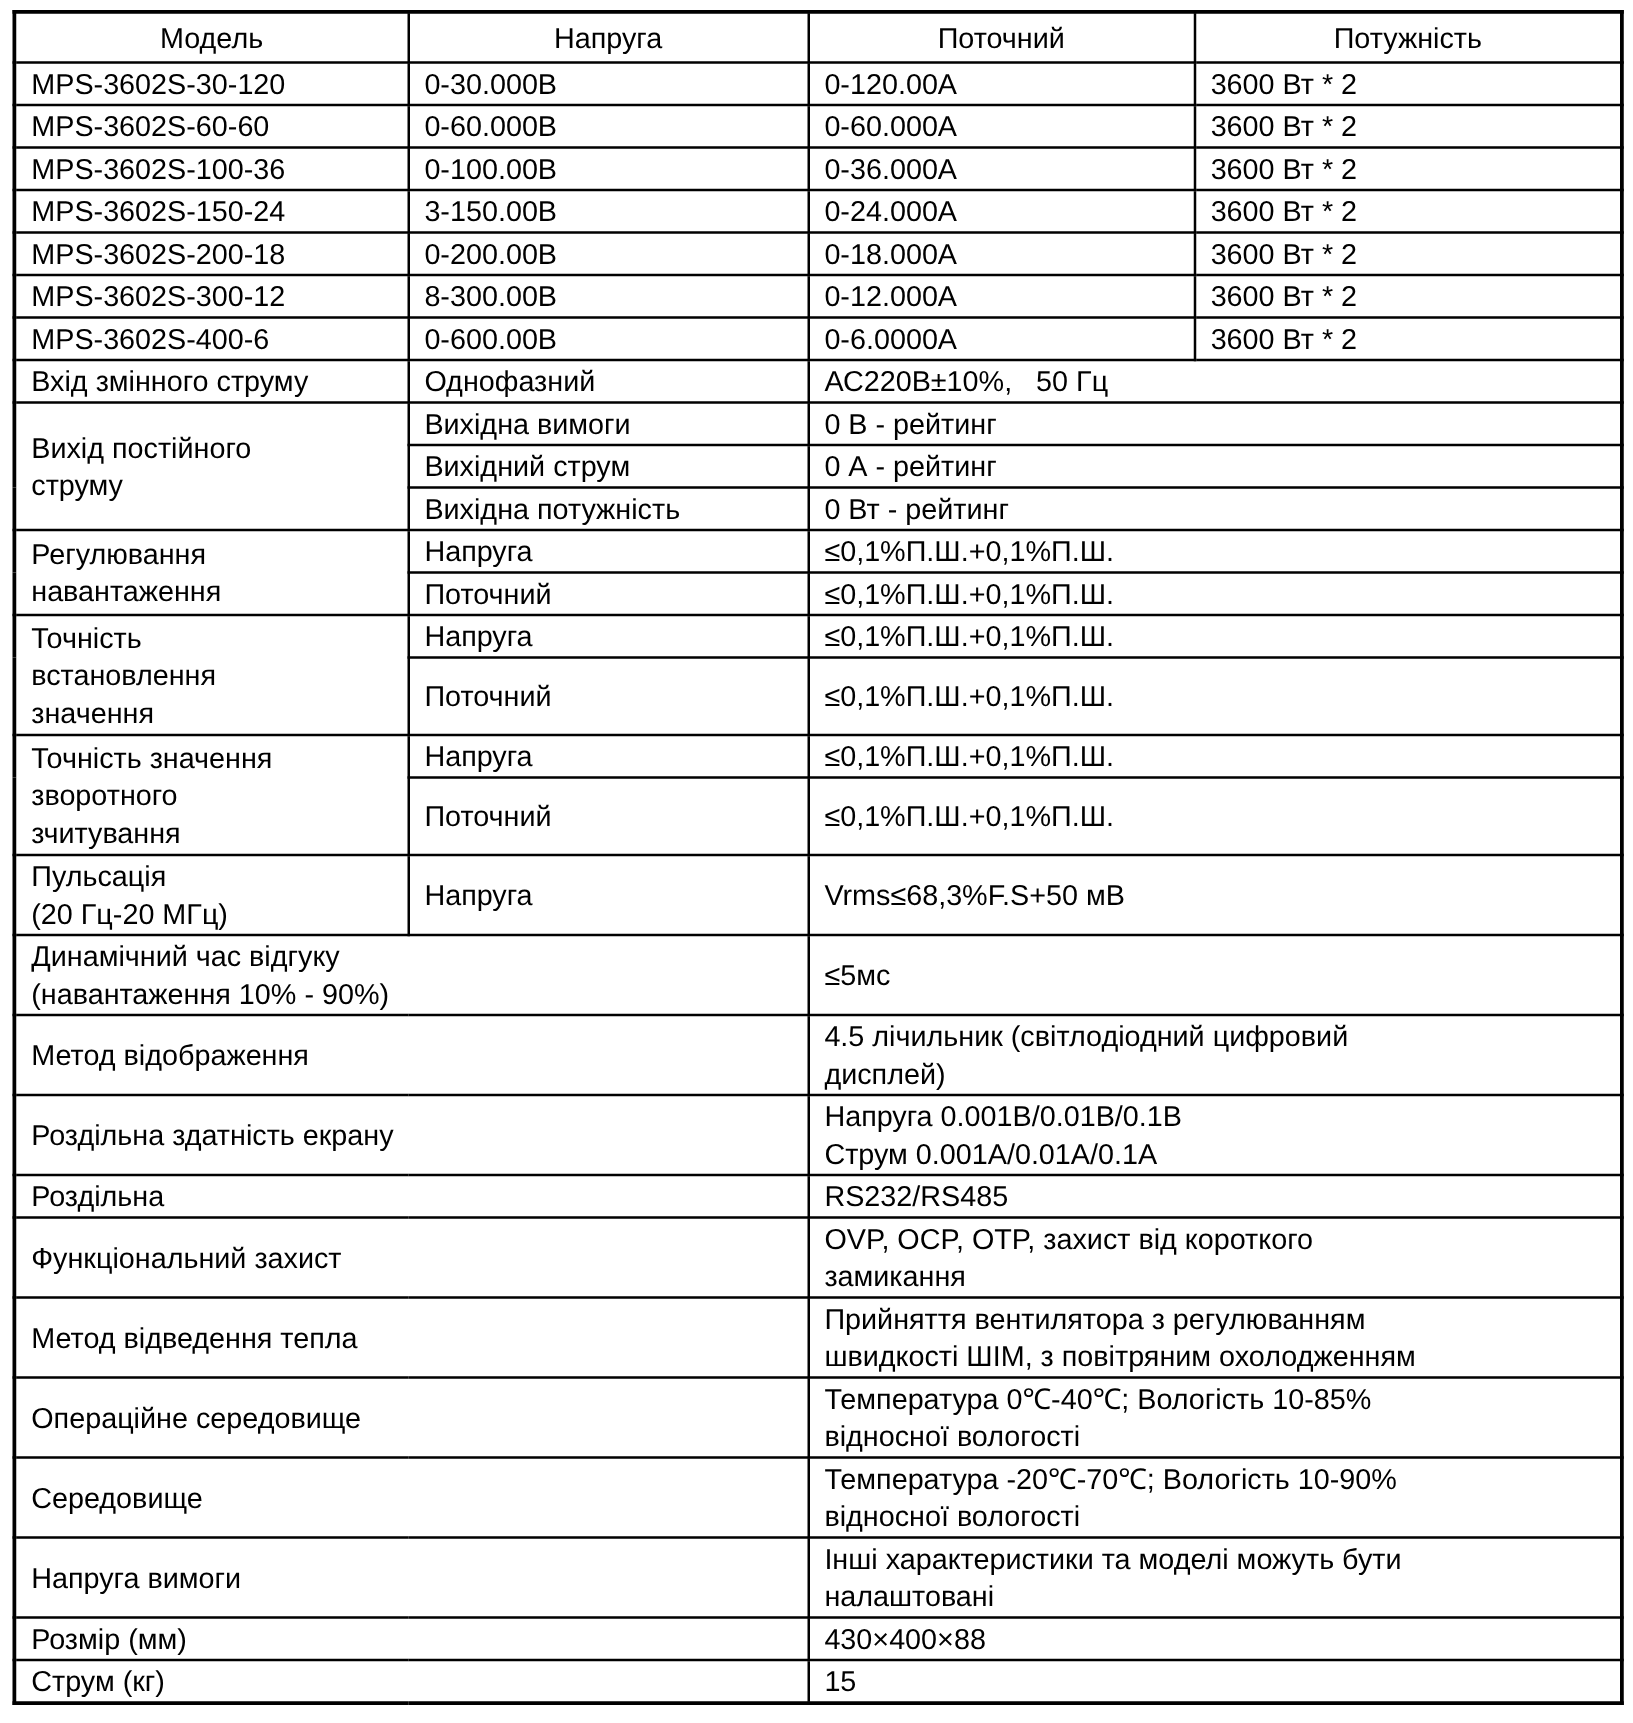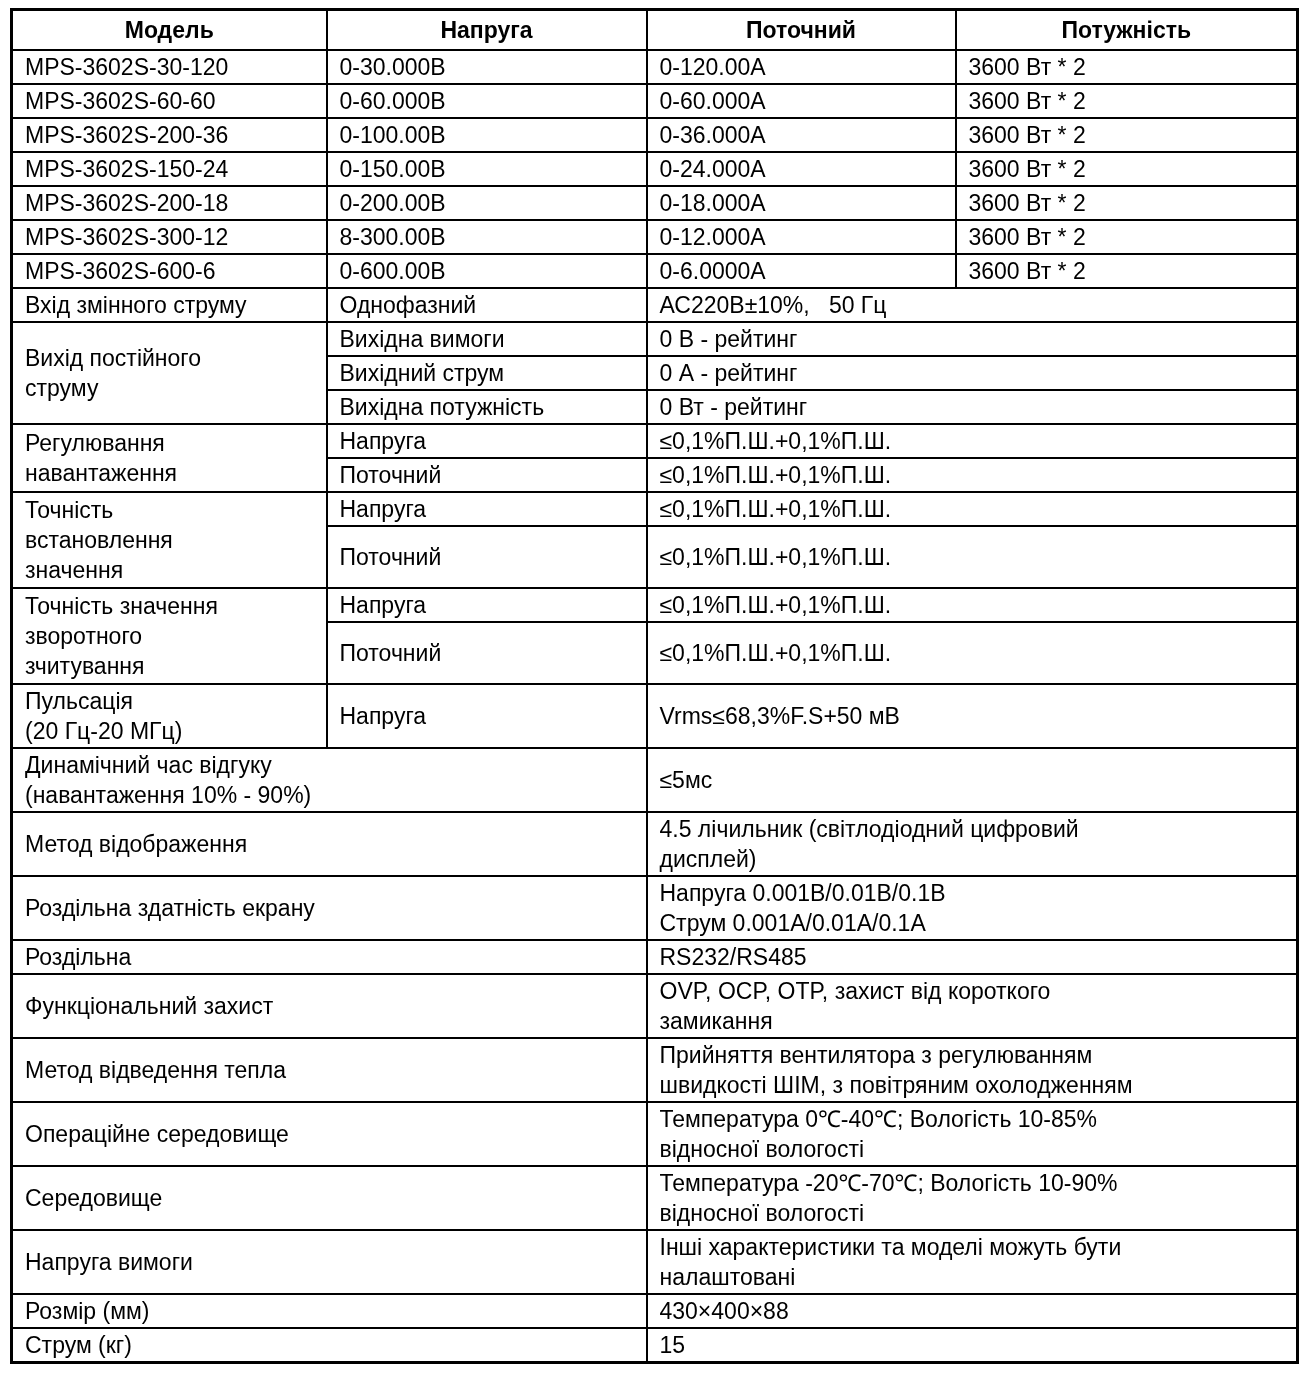--- a/index.html
+++ b/index.html
@@ -25,21 +25,21 @@
   table.spec th,
   table.spec td {
     border: 2px solid #000;
     font-size: 23px;
     line-height: 30px;
     vertical-align: middle;
     white-space: pre-line;
     overflow: hidden;
   }
   table.spec th {
-    font-weight: bold;
+    font-weight: normal;
     text-align: center;
     padding: 4px 8px;
   }
   table.spec td {
     font-weight: normal;
     text-align: left;
     padding: 1px 12px;
   }
   tr.r-tall { height: 62px; }
   tr.r-one  { height: 31px; }
@@ -70,45 +70,45 @@
       <td>0-120.00А</td>
       <td>3600 Вт * 2</td>
     </tr>
     <tr class="r-one">
       <td>MPS-3602S-60-60</td>
       <td>0-60.000В</td>
       <td>0-60.000А</td>
       <td>3600 Вт * 2</td>
     </tr>
     <tr class="r-one">
-      <td>MPS-3602S-200-36</td>
+      <td>MPS-3602S-100-36</td>
       <td>0-100.00В</td>
       <td>0-36.000А</td>
       <td>3600 Вт * 2</td>
     </tr>
     <tr class="r-one">
       <td>MPS-3602S-150-24</td>
-      <td>0-150.00В</td>
+      <td>3-150.00В</td>
       <td>0-24.000А</td>
       <td>3600 Вт * 2</td>
     </tr>
     <tr class="r-one">
       <td>MPS-3602S-200-18</td>
       <td>0-200.00В</td>
       <td>0-18.000А</td>
       <td>3600 Вт * 2</td>
     </tr>
     <tr class="r-one">
       <td>MPS-3602S-300-12</td>
       <td>8-300.00В</td>
       <td>0-12.000А</td>
       <td>3600 Вт * 2</td>
     </tr>
     <tr class="r-one">
-      <td>MPS-3602S-600-6</td>
+      <td>MPS-3602S-400-6</td>
       <td>0-600.00В</td>
       <td>0-6.0000А</td>
       <td>3600 Вт * 2</td>
     </tr>
 
     <tr class="r-one">
       <td>Вхід змінного струму</td>
       <td>Однофазний</td>
       <td colspan="2">АС220В±10%,&nbsp;&nbsp; 50 Гц</td>
     </tr>

